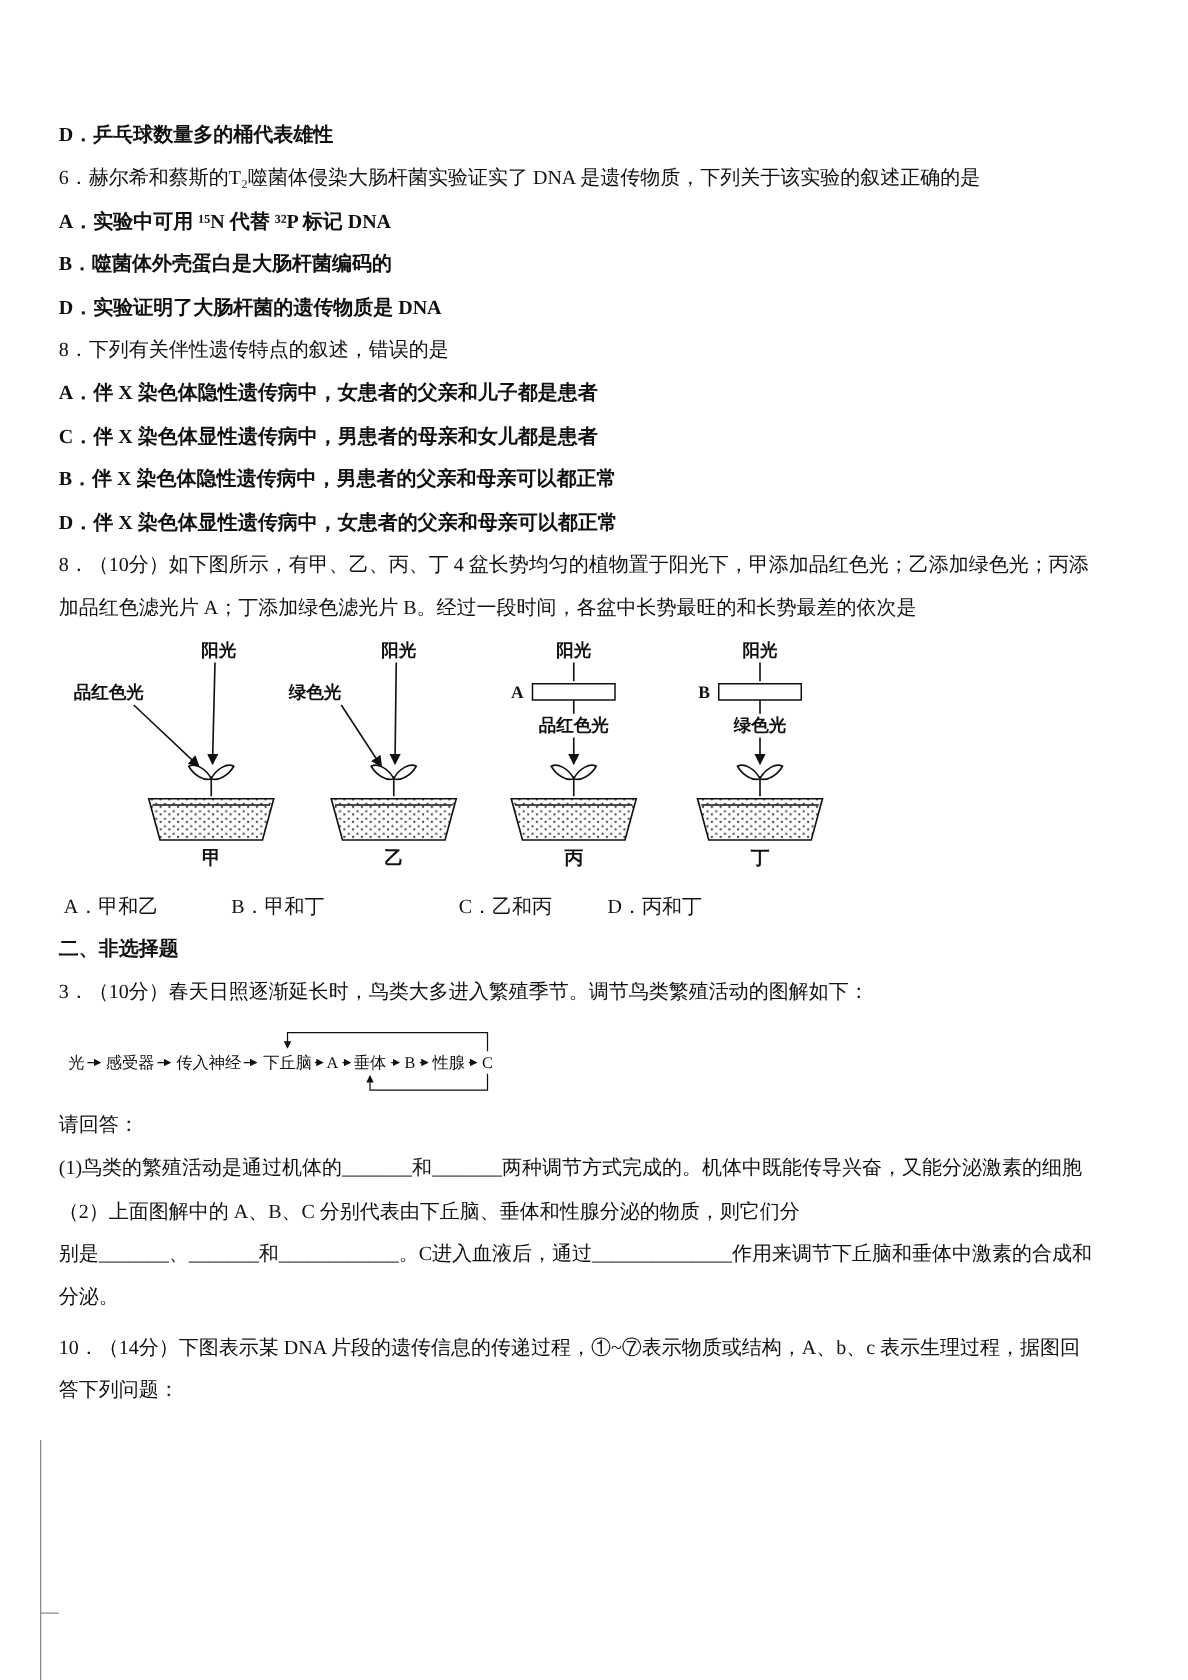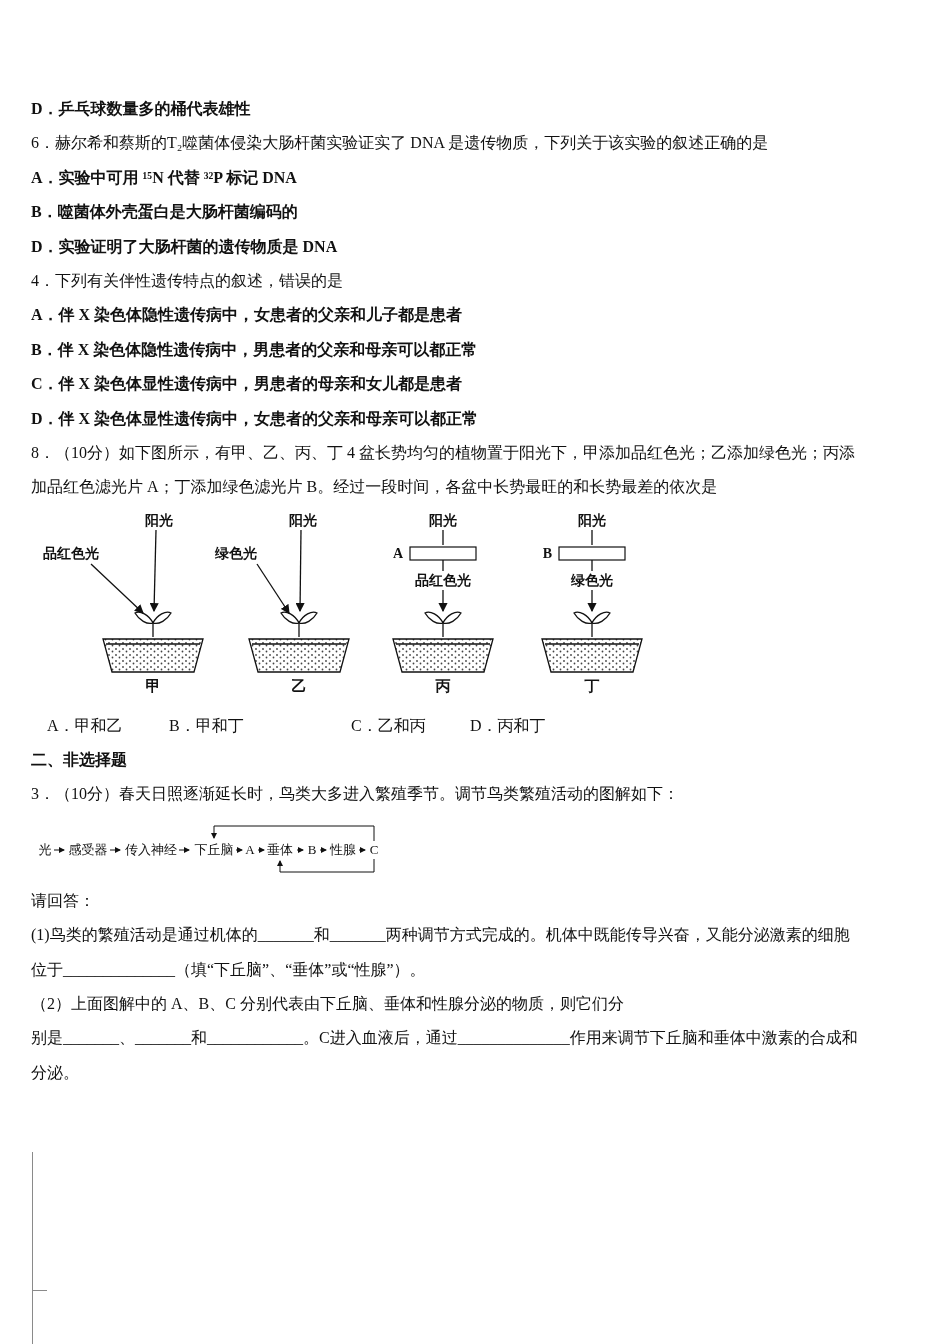--- a/index.html
+++ b/index.html
@@ -7,39 +7,39 @@
   body {
     width: 950px; height: 1344px;
     background: #ffffff;
     color: #111;
     font-family: "Liberation Serif", "DejaVu Serif", serif;
     overflow: hidden;
   }
   .page {
     position: relative;
     width: 950px; height: 1344px;
-    padding: 92px 40px 0 31px;
+    padding: 92px 40px 0 47px;
   }
   .line {
     font-size: 16px;
     line-height: 34.4px;
     white-space: nowrap;
   }
   .bold { font-weight: bold; }
 
   .q8-diagram-wrap { margin: 4px 0 0 6px; height: 200px; }
   .q9-diagram-wrap { margin: 4px 0 2px 0; height: 66px; }
   .q10-wrap { margin-top: 6px; }
 
   .q8-options { position: relative; height: 34px; }
   .q8-options span {
     position: absolute; top: 0;
     font-size: 16px; line-height: 34px; white-space: nowrap;
   }
-  .opt-a { left: 16px; text-align: right; }
+  .opt-a { left: 4px; text-align: right; }
   .opt-b { left: 138px; }
   .opt-c { left: 320px; }
   .opt-d { left: 439px; }
 
   
   .dline  { stroke: #111; stroke-width: 1.3; fill: none; }
   .dlabel { font-size: 14px; font-weight: bold; fill: #111; }
   .potlabel { font-size: 15px; font-weight: bold; fill: #111; }
   .pot { fill: url(#dots); stroke: #111; stroke-width: 1.3; }
   .filter-rect { fill: #fff; stroke: #111; stroke-width: 1.2; }
@@ -62,24 +62,24 @@
 
 <div class="page">
 
   <div class="line bold">D．乒乓球数量多的桶代表雄性</div>
 
   <div class="line">6．赫尔希和蔡斯的T₂噬菌体侵染大肠杆菌实验证实了 DNA 是遗传物质，下列关于该实验的叙述正确的是</div>
   <div class="line bold">A．实验中可用 ¹⁵N 代替 ³²P 标记 DNA</div>
   <div class="line bold">B．噬菌体外壳蛋白是大肠杆菌编码的</div>
   <div class="line bold">D．实验证明了大肠杆菌的遗传物质是 DNA</div>
 
-  <div class="line">4．下列有关伴性遗传特点的叙述，错误的是</div>
+  <div class="line">8．下列有关伴性遗传特点的叙述，错误的是</div>
   <div class="line bold">A．伴 X 染色体隐性遗传病中，女患者的父亲和儿子都是患者</div>
+  <div class="line bold">C．伴 X 染色体显性遗传病中，男患者的母亲和女儿都是患者</div>
   <div class="line bold">B．伴 X 染色体隐性遗传病中，男患者的父亲和母亲可以都正常</div>
-  <div class="line bold">C．伴 X 染色体显性遗传病中，男患者的母亲和女儿都是患者</div>
   <div class="line bold">D．伴 X 染色体显性遗传病中，女患者的父亲和母亲可以都正常</div>
 
   <div class="line">8．（10分）如下图所示，有甲、乙、丙、丁 4 盆长势均匀的植物置于阳光下，甲添加品红色光；乙添加绿色光；丙添</div>
   <div class="line">加品红色滤光片 A；丁添加绿色滤光片 B。经过一段时间，各盆中长势最旺的和长势最差的依次是</div>
 
   <div class="q8-diagram-wrap">
     <svg width="640" height="200" viewBox="0 0 640 200">
       <defs>
         <marker id="arr" viewBox="0 0 8 8" refX="7" refY="4" markerWidth="7" markerHeight="7" orient="auto">
           <path d="M0,0 L8,4 L0,8 Z" fill="#111"></path>
@@ -182,22 +182,25 @@
       <text x="312" y="38" text-anchor="middle" class="flabel">性腺</text>
       <line x1="328" y1="34" x2="334" y2="34" class="fline" marker-end="url(#arr2)"></line>
       <text x="343" y="38" text-anchor="middle" class="flabel">C</text>
       <path d="M343,25 L343,10 L183,10 L183,22" class="fline" marker-end="url(#arr2)"></path>
       <path d="M343,43 L343,56 L249,56 L249,45" class="fline" marker-end="url(#arr2)"></path>
     </svg>
   </div>
 
   <div class="line">请回答：</div>
   <div class="line">(1)鸟类的繁殖活动是通过机体的_______和_______两种调节方式完成的。机体中既能传导兴奋，又能分泌激素的细胞</div>
-  <div class="line">位于______________（填“下丘脑”、“垂体”或“性腺”）。</div>
   <div class="line">（2）上面图解中的 A、B、C 分别代表由下丘脑、垂体和性腺分泌的物质，则它们分</div>
   <div class="line">别是_______、_______和____________。C进入血液后，通过______________作用来调节下丘脑和垂体中激素的合成和</div>
   <div class="line">分泌。</div>
 
+  <div class="q10-wrap">
+    <div class="line">10．（14分）下图表示某 DNA 片段的遗传信息的传递过程，①~⑦表示物质或结构，A、b、c 表示生理过程，据图回</div>
+    <div class="line">答下列问题：</div>
+  </div>
 
   <div class="border-left-rule"></div>
   <div class="border-corner-tick"></div>
 
 </div>
 
 </body></html>

